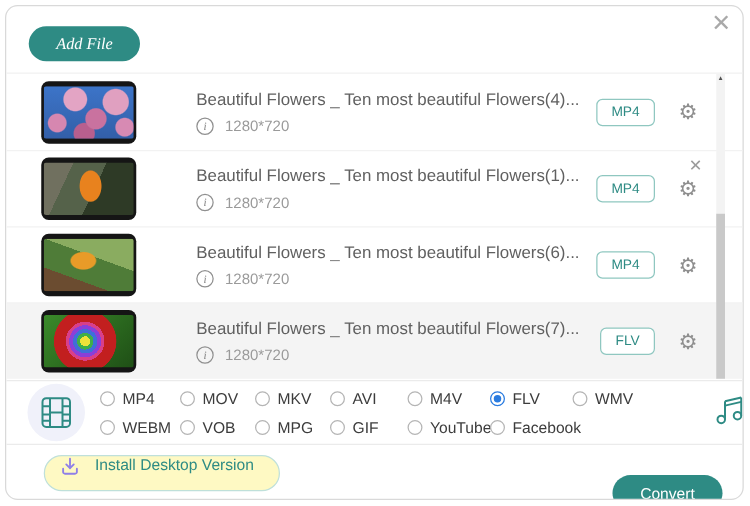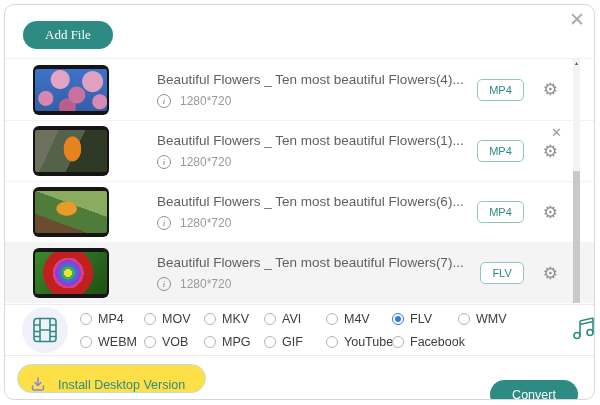--- a/index.html
+++ b/index.html
@@ -8,21 +8,21 @@
             border:1px solid #d9d9d9; border-radius:10px; overflow:hidden; }
 
   
   .close-x { position:absolute; top:5px; right:9px; font-size:19px; color:#a9a9a9; font-weight:300;
              cursor:pointer; line-height:1; }
 
   
   .header { height:53px; position:relative; }
   .add-file { position:absolute; left:18px; top:16px; background:#2e8b84; color:#fff; border:none;
               border-radius:15px; height:28px; padding:0 22px; font-size:13px;
-              font-family:"Liberation Serif", serif; cursor:pointer; }
+              font-family:"Liberation Serif", serif; cursor:pointer;font-style:italic; }
 
   
   .list { position:relative; height:246px; border-top:1px solid #f1f1f1; }
   .row { height:61px; display:flex; align-items:center; padding:0 36px 0 28px; position:relative; }
   .row + .row { border-top:1px solid #f2f2f2; }
   .row.selected { background:#f4f4f4; }
   .thumb { width:76px; height:50px; background:#151515; border-radius:6px; padding:4px 2px; flex:none; }
   .thumb-img { width:100%; height:100%; border-radius:2px; }
   .t1 { background-image:
         radial-gradient(circle at 15% 70%, #d687b0 0 7px, transparent 8px),
@@ -69,22 +69,22 @@
   .fopt { display:flex; align-items:center; gap:6px; font-size:12.5px; color:#3c3c3c; cursor:pointer; white-space:nowrap; }
   .radio { width:12px; height:12px; border:1px solid #b5b5b5; border-radius:50%; background:#fff; flex:none; }
   .fopt.sel .radio { border-color:#2b7ce0; position:relative; }
   .fopt.sel .radio::after { content:""; position:absolute; left:2px; top:2px; width:6px; height:6px;
                             border-radius:50%; background:#2b7ce0; }
   .fdivider { width:1px; height:38px; background:#e8e8e8; margin-left:14px; }
   .music-wrap { margin-left:14px; }
 
   
   .footer { height:44px; position:relative; }
-  .install-btn { position:absolute; left:12px; top:8px; height:29px; border:1px solid #bfe0da;
-                 border-radius:16px; background:#fde047; display:flex; align-items:flex-end; gap:12px;
+  .install-btn { position:absolute; left:30px; top:8px; height:29px; border:1px solid #bfe0da;
+                 border-radius:16px; background:#fef9c3; display:flex; align-items:flex-start; gap:12px;
                  padding:0 20px 0 12px; cursor:pointer; }
   .install-btn span.lbl { color:#2e8b84; font-size:12.5px; }
   .convert-btn { position:absolute; right:16px; top:8px; height:29px; min-width:88px; background:#2e8b84;
                  color:#fff; border:none; border-radius:15px; font-size:12.5px; padding:0 20px; cursor:pointer;margin-top:16px; }
 </style>
 </head>
 <body>
 
 <div class="dialog">
 

